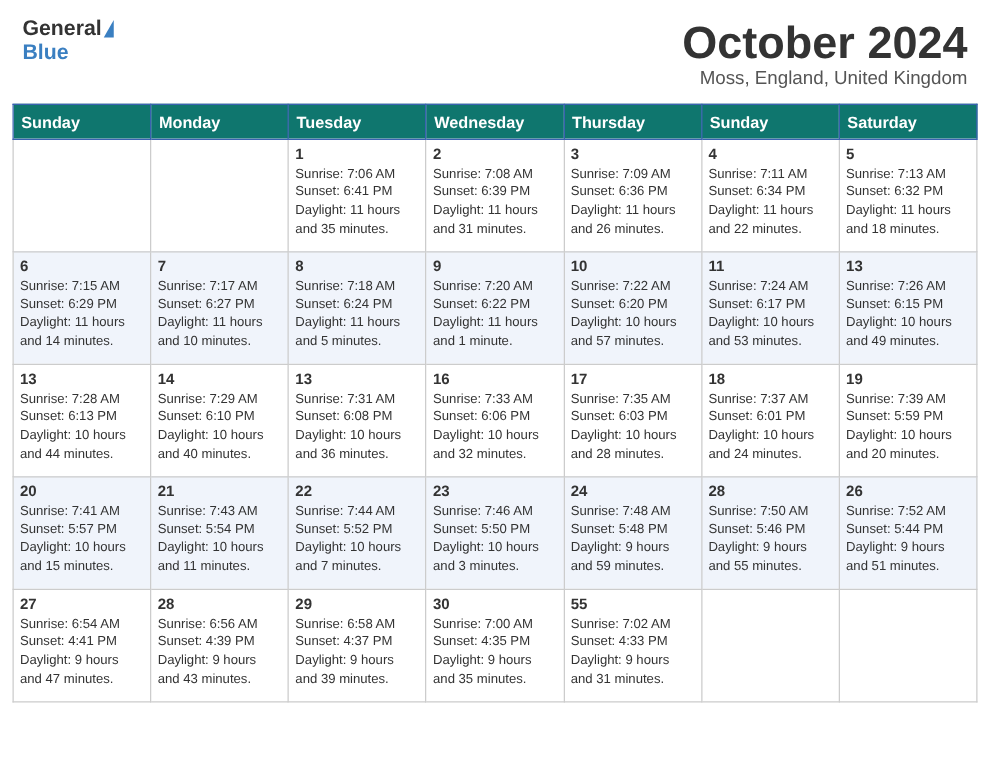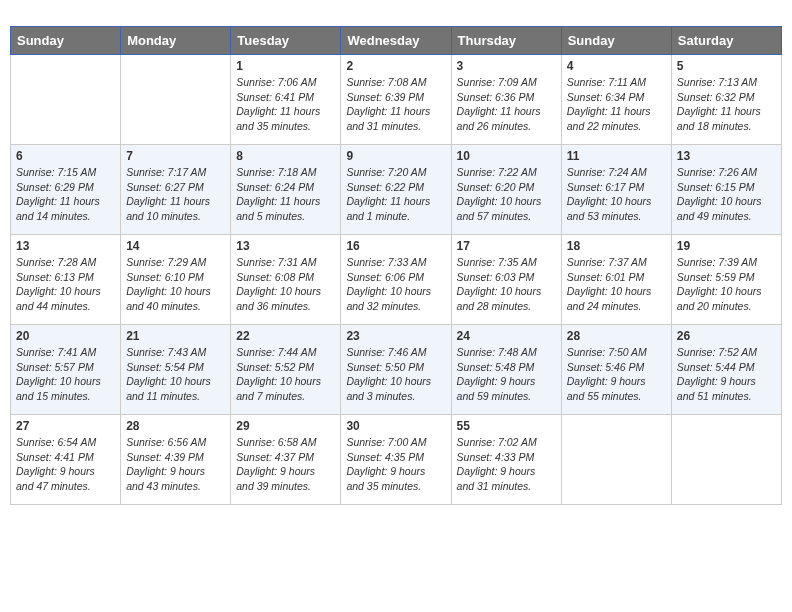--- a/index.html
+++ b/index.html
@@ -52,21 +52,21 @@
     .title-location {
       font-size: 15px;
       color: #555;
     }
     .calendar {
       width: 100%;
       border-collapse: collapse;
       border: 1px solid #ccc;
     }
     .calendar th {
-      background-color: #737373;
+      background-color: #0f766e;
       color: white;
       font-size: 13px;
       font-weight: bold;
       padding: 6px 6px;
       border: 1px solid #3a62b0;
       text-align: left;
     }
     .calendar td {
       border: 1px solid #ccc;
       vertical-align: top;
@@ -87,30 +87,40 @@
     .day-number {
       font-weight: bold;
       font-size: 12px;
       display: block;
       margin-bottom: 2px;
     }
     .day-info {
       font-size: 10.5px;
       line-height: 1.4;
       color: #333;
-      font-style: italic;
     }
     .empty-cell {
       background: #fff !important;
     }
   </style>
 </head>
 <body>
 
 <div class="header">
+  <div class="logo">
+    <div class="logo-row">
+      <span class="logo-general">General</span>
+      <span class="logo-icon"></span>
+    </div>
+    <span class="logo-blue">Blue</span>
+  </div>
+  <div class="title-block">
+    <div class="title-month">October 2024</div>
+    <div class="title-location">Moss, England, United Kingdom</div>
+  </div>
 </div>
 
 <table class="calendar">
   <thead>
     <tr>
       <th>Sunday</th>
       <th>Monday</th>
       <th>Tuesday</th>
       <th>Wednesday</th>
       <th>Thursday</th>

